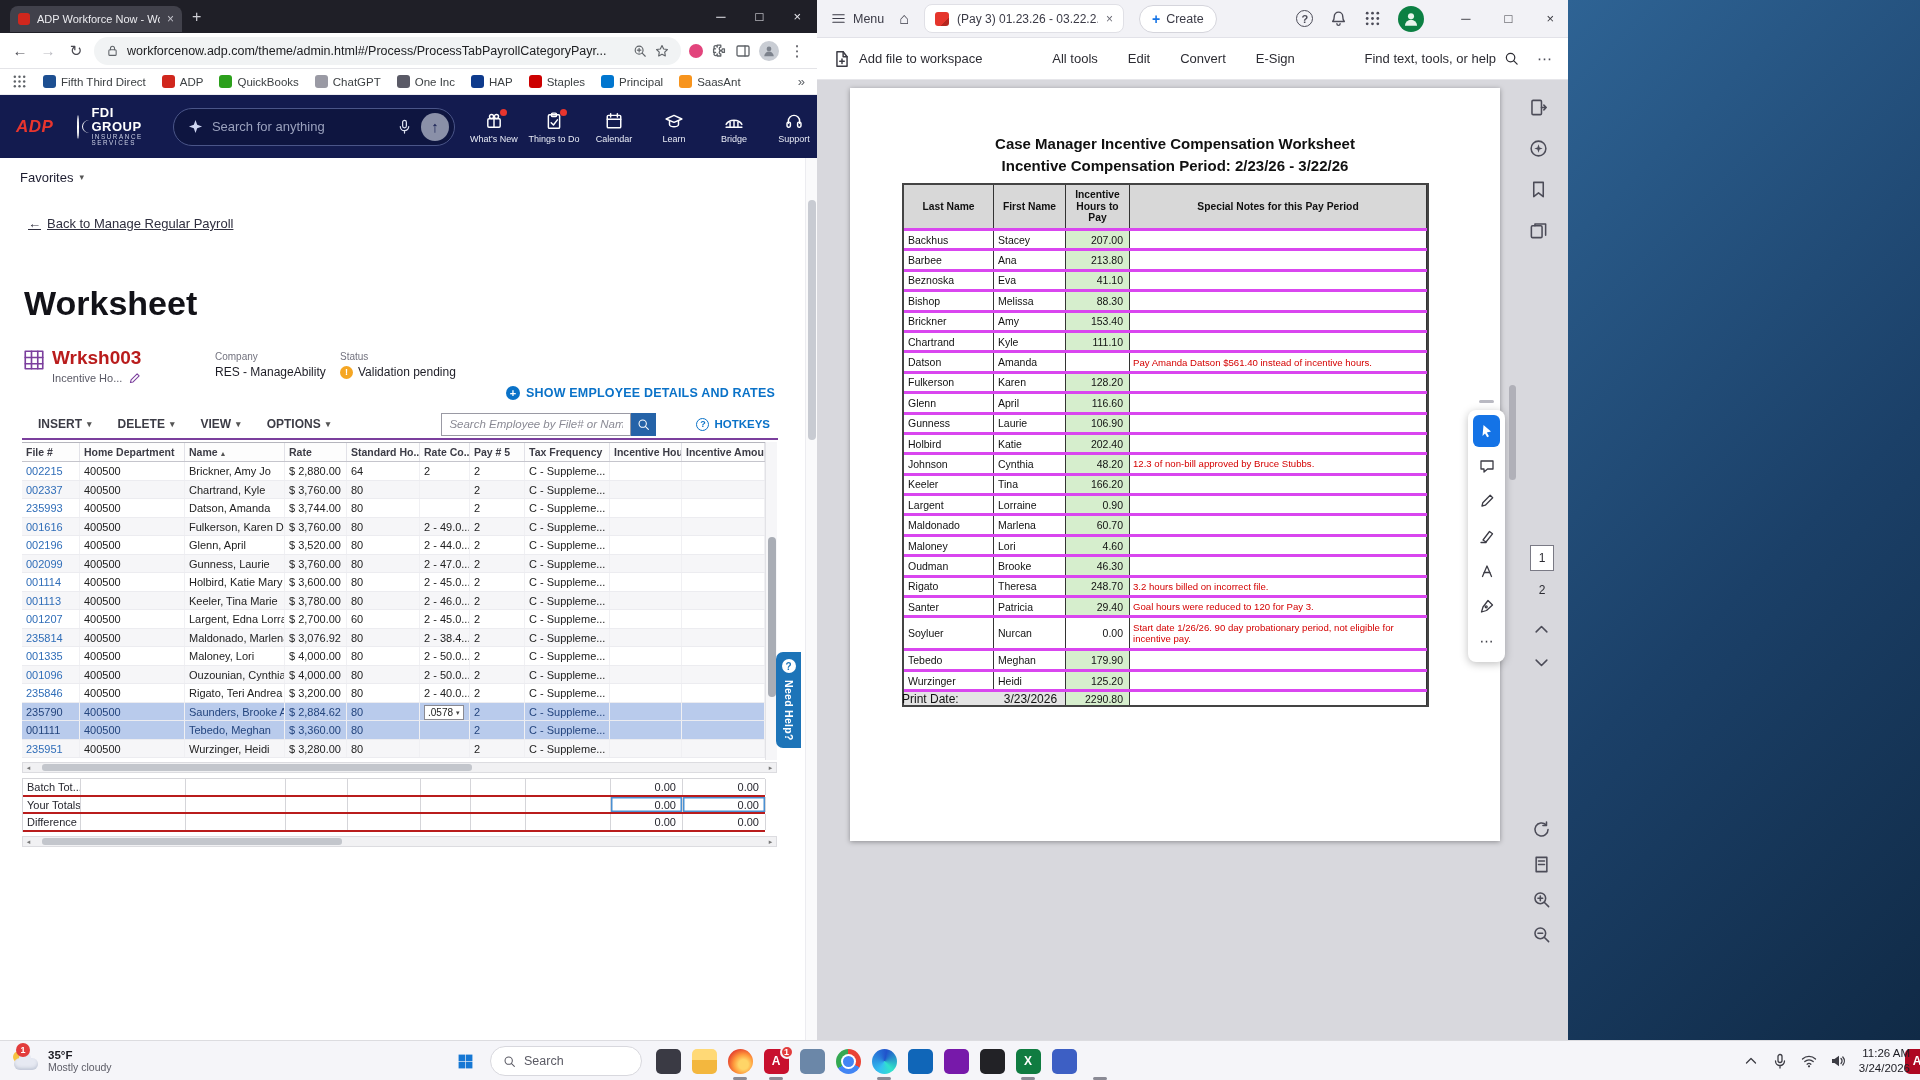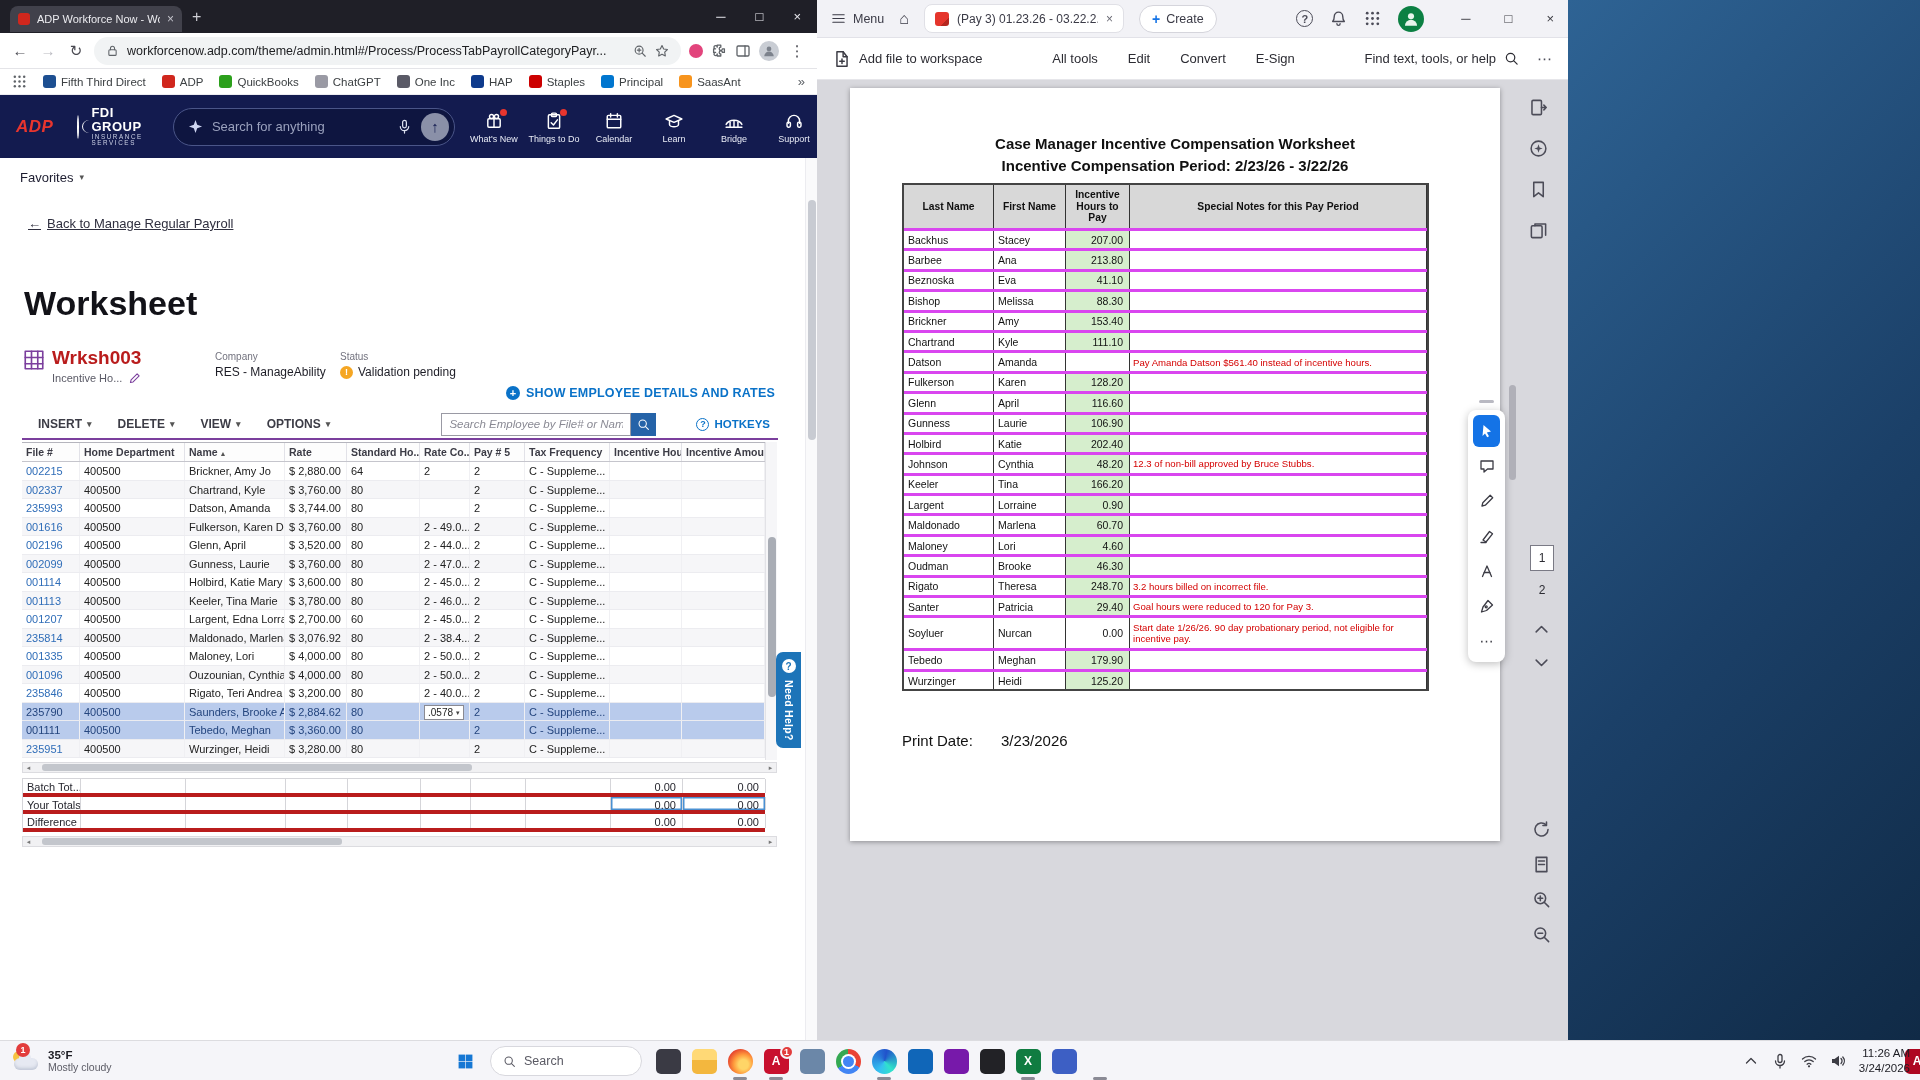--- a/index.html
+++ b/index.html
@@ -104,21 +104,21 @@
 .gvthumb{position:absolute;left:2px;top:95px;width:8px;height:160px;border-radius:4px;background:#a9adb5}
 .hscroll{position:absolute;left:22px;width:755px;height:11px;background:#f1f1f3;border:1px solid #dcdce0;display:flex;align-items:center}
 .hs1{top:566px}
 .hs2{top:640px}
 .harrow{width:11px;height:9px;font-size:7px;color:#777;display:flex;align-items:center;justify-content:center}
 .hthumb{height:7px;border-radius:3px;background:#c3c6cc}
 .hs1 .hthumb{width:430px;margin-left:8px}
 .hs2 .hthumb{width:300px;margin-left:8px}
 .htrack{flex:1}
 .gtotals{position:absolute;left:22px;top:582px;width:743px;border-left:1px solid #d5d5d9;border-top:1px solid #d5d5d9}
-.trow{height:17.5px;border-bottom:4px solid #b91c1c;background:#fff}
+.trow{height:17.5px;border-bottom:2px solid #b91c1c;background:#fff}
 .tc{font-size:11px;color:#26262e;line-height:17px;padding:0 4px;border-right:1px solid #d5d5d9;white-space:nowrap;overflow:hidden}
 .tc.num{text-align:right;padding-right:6px}
 .tc.outl{box-shadow:inset 0 0 0 1.5px #4a90d2;background:#fff}
 .pagescroll{position:absolute;right:0;top:158px;width:12px;height:882px;background:#fafafb;border-left:1px solid #ececf0}
 .psthumb{position:absolute;left:2px;top:42px;width:8px;height:240px;border-radius:4px;background:#c8cbd2}
 .needhelp{position:absolute;right:16px;top:652px;width:25px;height:96px;background:#1d74b8;border-radius:7px 0 0 7px;color:#fff;display:flex;flex-direction:column;align-items:center;gap:7px;padding-top:7px;z-index:5}
 .needhelp .q{width:14px;height:14px;border-radius:50%;background:#fff;color:#1d74b8;font-size:10px;font-weight:700;display:flex;align-items:center;justify-content:center;flex:none}
 .needhelp .txt{writing-mode:vertical-rl;font-size:10.5px;font-weight:700;letter-spacing:.3px}
 
 
@@ -155,21 +155,21 @@
 .pdfhead{display:grid;grid-template-columns:90px 72px 64px 297px;height:43px;background:#d8d8d8}
 .pdfh{display:flex;align-items:center;justify-content:center;text-align:center;font-size:10.3px;font-weight:700;color:#111;border-right:1px solid #333;padding:2px;line-height:1.15}
 .pdfrow{display:grid;grid-template-columns:90px 72px 64px 297px;height:20.4px;border-top:3px solid #d946ef}
 .pdfrow.tall{height:33px}
 .pdfrow.totalrow{grid-template-columns:162px 64px 297px;height:16px}
 .pdfc{font-size:10.5px;color:#111;border-right:1px solid #333;padding:0 4px;display:flex;align-items:center;white-space:nowrap;overflow:hidden}
 .pdfc.hrs{justify-content:flex-end;padding-right:6px}
 .pdfc.green{background:#d6eecd}
 .pdfc.note{color:#d40000;font-size:9.6px;white-space:normal;line-height:1.15;padding:1px 3px}
 .pdfc.gray{background:#e4e4e4}
-.printrow{position:absolute;left:52px;top:644px;display:flex;gap:28px;font-size:15px;color:#111}
+.printrow{position:absolute;left:52px;top:604px;display:flex;gap:45px;font-size:12px;color:#111}
 .sideicons{position:absolute;left:712px;top:18px;display:flex;flex-direction:column;gap:22px}
 .sideic{width:19px;height:19px;color:#4c4c58}
 .quicktools{position:absolute;left:651px;top:330px;width:37px;background:#fff;border-radius:8px;box-shadow:0 2px 8px rgba(0,0,0,.25);padding:5px;display:flex;flex-direction:column;gap:3px}
 .qhandle{position:absolute;left:662px;top:320px;width:15px;height:3px;border-radius:2px;background:#b9b9c2}
 .qtool{width:27px;height:32px;border-radius:6px;display:flex;align-items:center;justify-content:center;color:#3b3b44}
 .qtool svg{width:16px;height:16px}
 .qtool.qsel{background:#1473e6;color:#fff}
 .qtool.qmore{font-size:14px;color:#3b3b44}
 .pagenav{position:absolute;left:713px;top:465px;display:flex;flex-direction:column;gap:6px;align-items:center}
 .pnum{width:24px;height:26px;display:flex;align-items:center;justify-content:center;font-size:12px;color:#2c2c33;background:#fff}
@@ -996,20 +996,25 @@
                 <div class="pdfc pc1">Meghan</div>
                 <div class="pdfc pc2 hrs green">179.90</div>
                 <div class="pdfc pc3 note"></div>
               </div>
               <div class="pdfrow">
                 <div class="pdfc pc0">Wurzinger</div>
                 <div class="pdfc pc1">Heidi</div>
                 <div class="pdfc pc2 hrs green">125.20</div>
                 <div class="pdfc pc3 note"></div>
               </div>
+              <div class="pdfrow totalrow">
+                <div class="pdfc gray"></div>
+                <div class="pdfc hrs green">2290.80</div>
+                <div class="pdfc"></div>
+              </div>
             </div>
         </div>
         <div class="printrow">
           <span>Print Date:</span>
           <span>3/23/2026</span>
         </div>
       </div>
 
       <div class="sideicons">
           <span class="ic sideic">

